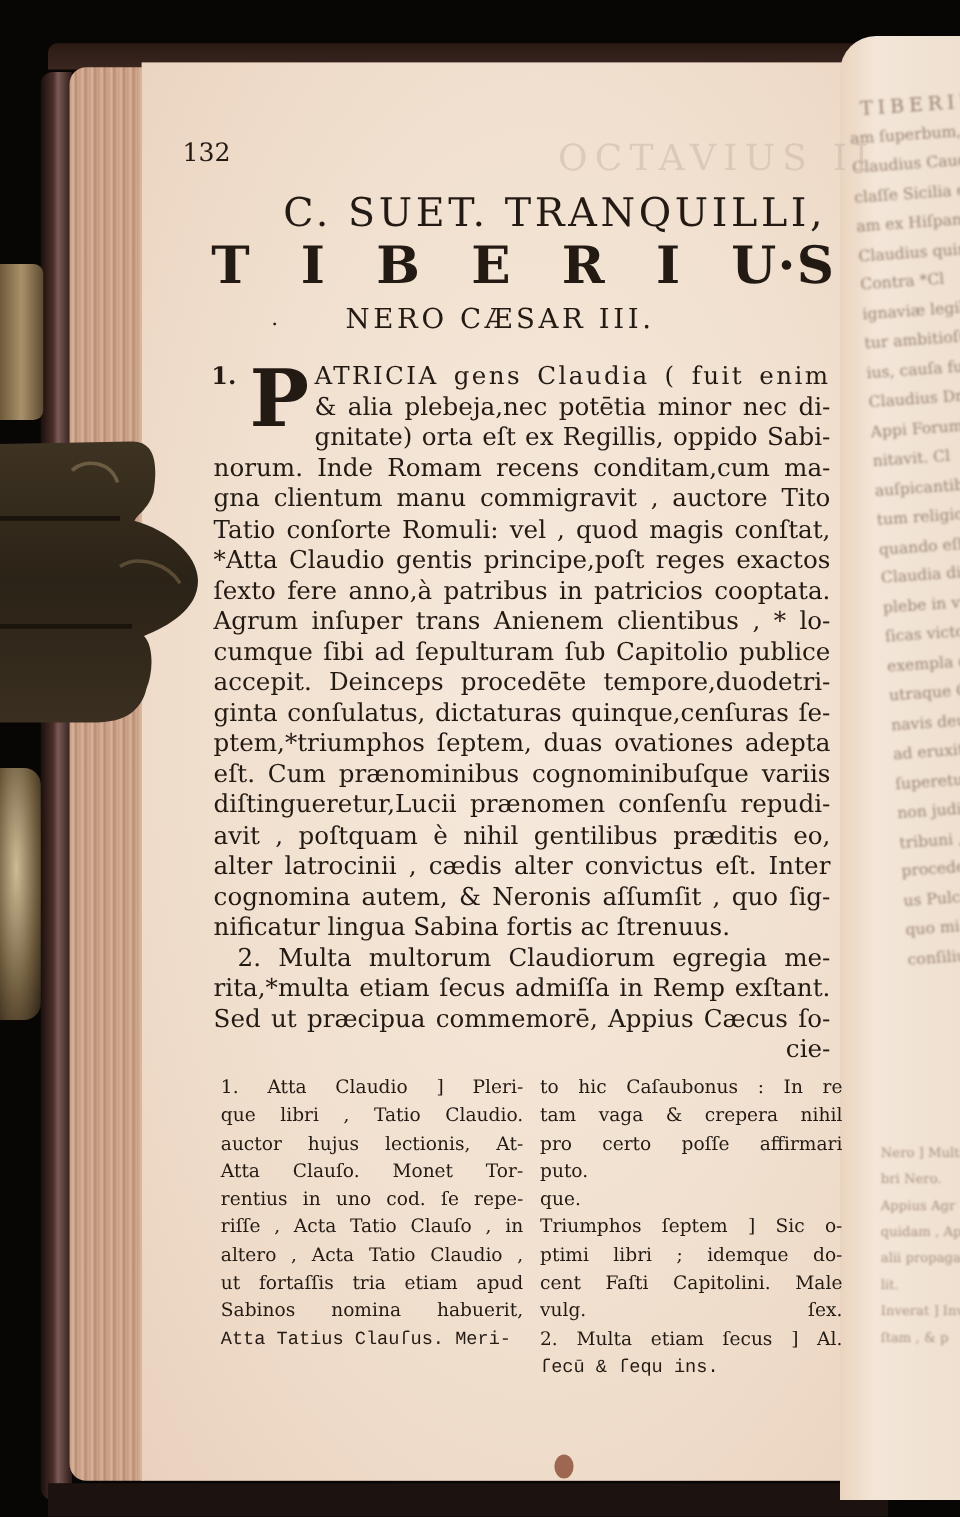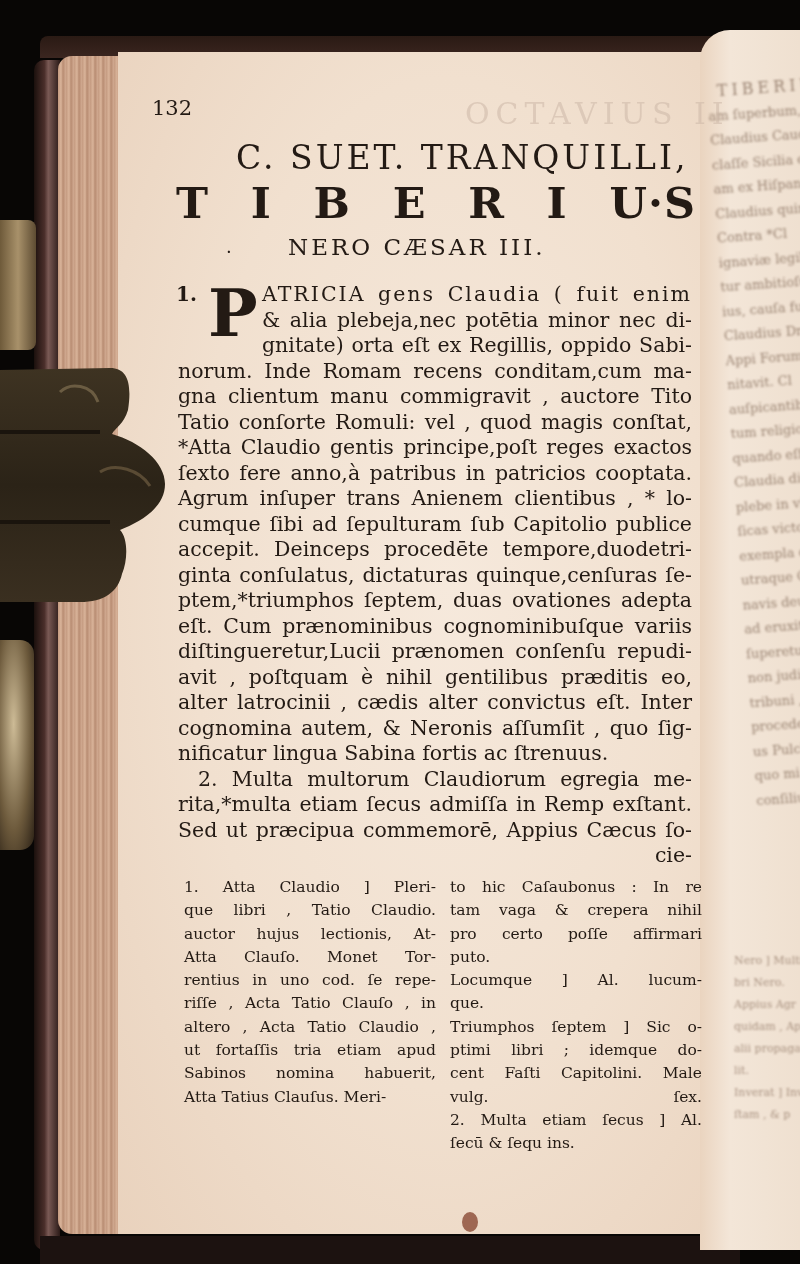--- a/index.html
+++ b/index.html
@@ -54,21 +54,21 @@
   .clasp-upper {
     position:absolute; left:0; top:220px; width:36px; height:130px;
     background:linear-gradient(90deg,#6e5a3a,#a8916a 50%,#5d4b32);
     border-radius:0 8px 8px 0;
   }
   .clasp-lower {
     position:absolute; left:0; top:640px; width:34px; height:210px;
     background:radial-gradient(ellipse at 40% 40%,#cdbb96,#6d5a3c 60%,#2a2015);
     border-radius:0 14px 14px 0;
   }
-  .text { position:absolute; color:#231a14; }
+  .text { position:absolute; color:#231a14;margin-top:19px; }
   .pgnum { left:152px; top:96px; font-size:21px; }
   .head1 { left:236px; top:138px; font-size:33px; letter-spacing:3px; }
   .head2 { left:176px; top:178px; font-size:43px; font-weight:bold; letter-spacing:1px; width:520px;
            display:flex; justify-content:space-between; }
   .head3 { left:288px; top:234px; font-size:23px; letter-spacing:3px; }
   .dot { left:226px; top:236px; font-size:18px; }
   .body {
     left:178px; top:282px; width:514px;
     font-size:20.5px; line-height:25.5px; text-align:justify;
   }
@@ -80,21 +80,21 @@
     position:absolute; left:30px; top:-2px; font-size:66px; line-height:66px; font-weight:bold;
   }
   .indent { padding-left:84px; }
   .sc { letter-spacing:2px; }
   .notes {
     left:184px; top:876px; width:534px; font-size:15.5px; line-height:23.3px;
     display:flex; gap:14px;
   }
   .notes .col { width:252px; }
   .notes .col .line { display:block; white-space:nowrap; text-align:justify; text-align-last:justify; }
-  .notes .col .line.last { text-align-last:left; }
+  .notes .col .line.last { text-align-last:left;font-family:Liberation Mono, monospace; }
   .stain { position:absolute; left:462px; top:1212px; width:16px; height:20px; border-radius:50%; background:#8a4a34; opacity:.8; }
   .bleed { position:absolute; left:465px; top:96px; font-size:30px; letter-spacing:6px; color:#cdb8a8; opacity:.55; }
 </style>
 </head>
 <body>
 
 <div class="cover-top"></div>
 <div class="cover-left"></div>
 <div class="cover-bottom"></div>
 <div class="page-edges"></div>
@@ -221,21 +221,20 @@
       <span class="line">altero , Acta Tatio Claudio ,</span>
       <span class="line">ut fortaſſis tria etiam apud</span>
       <span class="line">Sabinos nomina habuerit,</span>
       <span class="line last">Atta Tatius Clauſus. Meri-</span>
     </div>
   <div class="col" id="notes-right">
       <span class="line">to hic Caſaubonus : In re</span>
       <span class="line">tam vaga &amp; crepera nihil</span>
       <span class="line">pro certo poſſe affirmari</span>
       <span class="line">puto.</span>
-      <span class="line">Locumque ] Al. lucum-</span>
       <span class="line">que.</span>
       <span class="line">Triumphos ſeptem ] Sic o-</span>
       <span class="line">ptimi libri ; idemque do-</span>
       <span class="line">cent Faſti Capitolini. Male</span>
       <span class="line">vulg. ſex.</span>
       <span class="line">2. Multa etiam ſecus ] Al.</span>
       <span class="line last">ſecū &amp; ſequ ins.</span>
     </div>
 </div>
 

